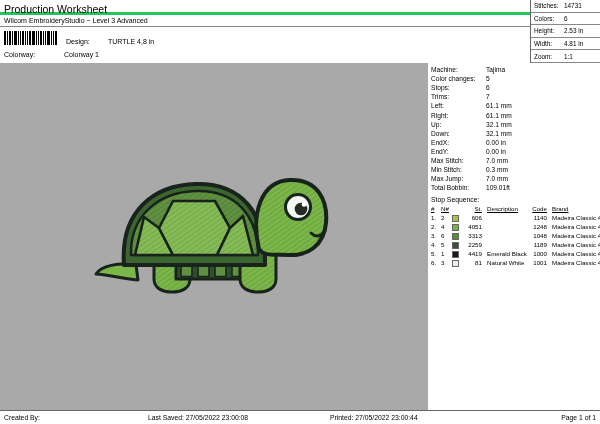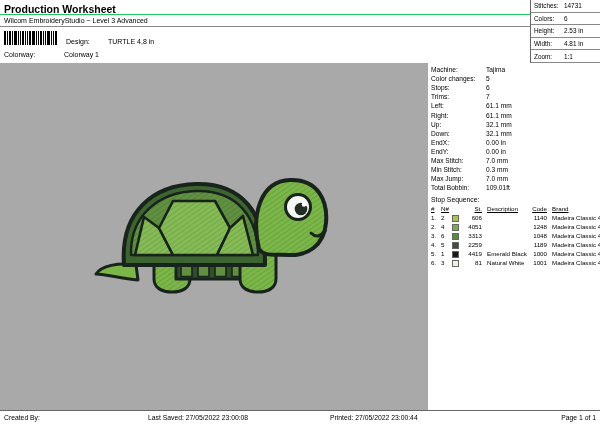--- a/index.html
+++ b/index.html
@@ -2,21 +2,21 @@
 <html><head>
 <meta charset="utf-8">
 <style>
   html,body{margin:0;padding:0;}
   *{box-sizing:border-box;}
   .page{position:relative;width:600px;height:424px;background:#ffffff;
         font-family:"Liberation Sans","DejaVu Sans",sans-serif;color:#000;overflow:hidden;}
 
   
   .hdr-title{position:absolute;left:0;top:0;width:530px;height:15px;
-             border-bottom:1px solid #22c55e;font-size:10.5px;font-weight:700;padding:3px 0 0 4px;white-space:nowrap;}
+             border-bottom:3px solid #22c55e;font-size:10.5px;font-weight:400;padding:3px 0 0 4px;white-space:nowrap;}
   .hdr-sub{position:absolute;left:0;top:15px;width:530px;height:12px;
            border-bottom:1px solid #888;font-size:7px;padding:2px 0 0 4px;white-space:nowrap;}
   .barcode{position:absolute;left:4px;top:31px;width:54px;height:14px;}
   .lbl{position:absolute;font-size:7px;white-space:nowrap;}
   .design-label{left:66px;top:38px;}
   .design-value{left:108px;top:38px;}
   .colorway-label{left:4px;top:51px;}
   .colorway-value{left:64px;top:51px;}
 
   

